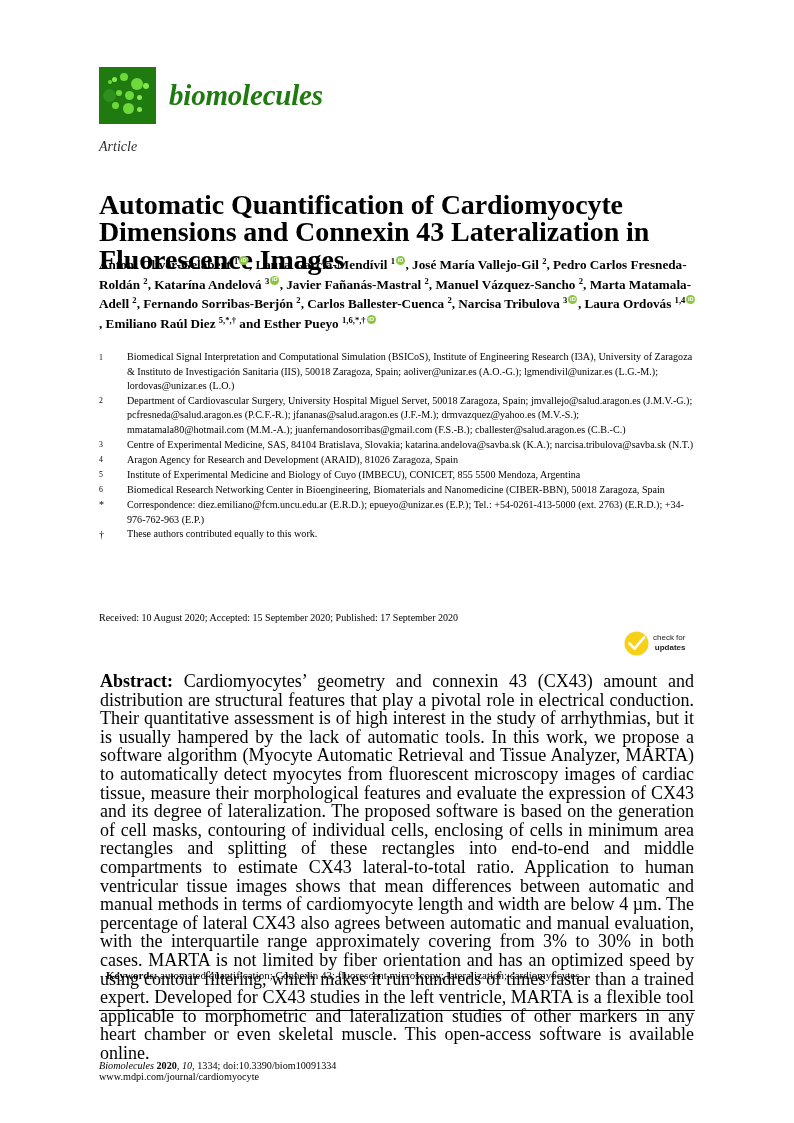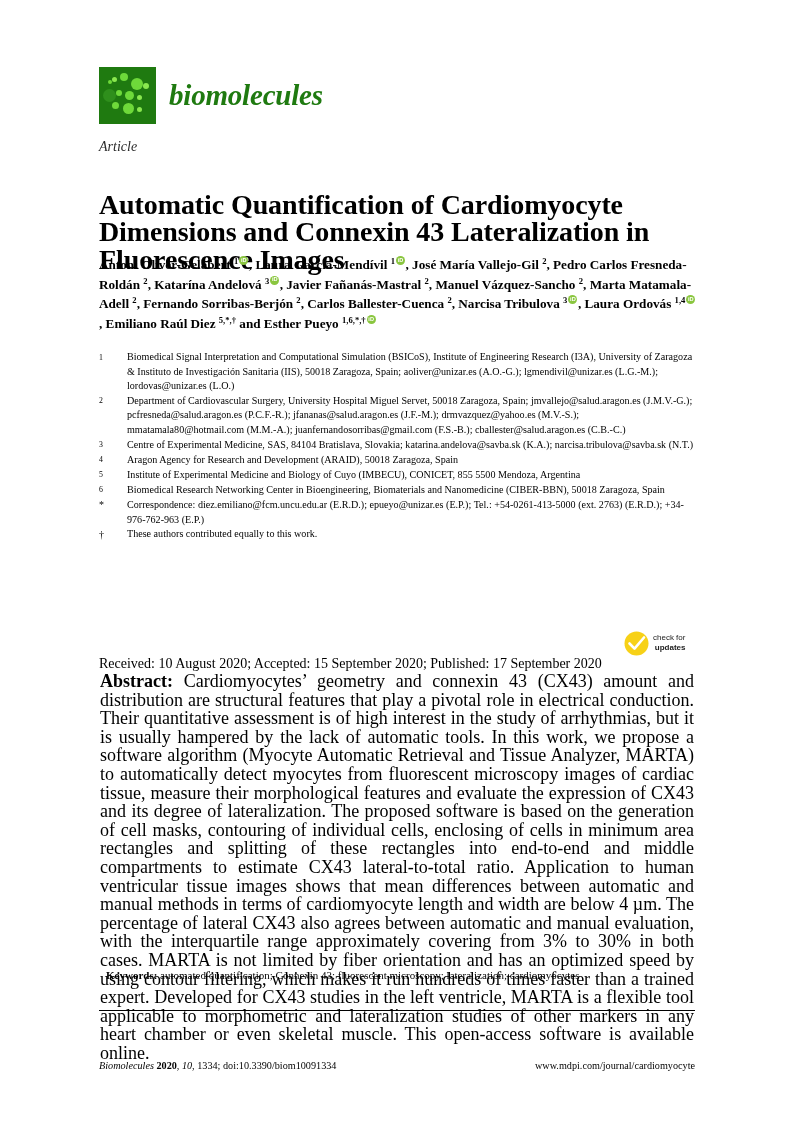--- a/index.html
+++ b/index.html
@@ -174,22 +174,22 @@
     line-height: 10px;
     color: #222222;
     text-align: right;
   }
   .cfu-text .b { font-weight: bold; }
 
   
   .dates {
     position: absolute;
     left: 0;
-    top: 648px;
-    font-size: 14px;
+    top: 604px;
+    font-size: 10px;
   }
 
   
   .abstract {
     position: absolute;
     left: 1px;
     top: 664px;
     width: 594px;
     font-size: 18px;
     line-height: 18.6px;
@@ -219,20 +219,21 @@
   }
   .footer {
     position: absolute;
     left: 0;
     top: 1052px;
     width: 596px;
     font-size: 10.2px;
     display: flex;
     justify-content: space-between;
     align-items: baseline;
+    flex-direction: column;
   }
   .footer i { font-style: italic; }
   .footer .bold { font-weight: bold; }
 </style>
 </head>
 <body>
 
 <div class="page">
   <div class="content">
 
@@ -268,21 +269,21 @@
         <div class="aff-row">
           <div class="aff-marker">2</div>
           <div class="aff-body">Department of Cardiovascular Surgery, University Hospital Miguel Servet, 50018 Zaragoza, Spain; jmvallejo@salud.aragon.es (J.M.V.-G.); pcfresneda@salud.aragon.es (P.C.F.-R.); jfananas@salud.aragon.es (J.F.-M.); drmvazquez@yahoo.es (M.V.-S.); mmatamala80@hotmail.com (M.M.-A.); juanfernandosorribas@gmail.com (F.S.-B.); cballester@salud.aragon.es (C.B.-C.)</div>
         </div>
         <div class="aff-row">
           <div class="aff-marker">3</div>
           <div class="aff-body">Centre of Experimental Medicine, SAS, 84104 Bratislava, Slovakia; katarina.andelova@savba.sk (K.A.); narcisa.tribulova@savba.sk (N.T.)</div>
         </div>
         <div class="aff-row">
           <div class="aff-marker">4</div>
-          <div class="aff-body">Aragon Agency for Research and Development (ARAID), 50018 Zaragoza, Spain</div>
+          <div class="aff-body">Aragon Agency for Research and Development (ARAID), 81026 Zaragoza, Spain</div>
         </div>
         <div class="aff-row">
           <div class="aff-marker">5</div>
           <div class="aff-body">Institute of Experimental Medicine and Biology of Cuyo (IMBECU), CONICET, 855 5500 Mendoza, Argentina</div>
         </div>
         <div class="aff-row">
           <div class="aff-marker">6</div>
           <div class="aff-body">Biomedical Research Networking Center in Bioengineering, Biomaterials and Nanomedicine (CIBER-BBN), 50018 Zaragoza, Spain</div>
         </div>
         <div class="aff-row">

